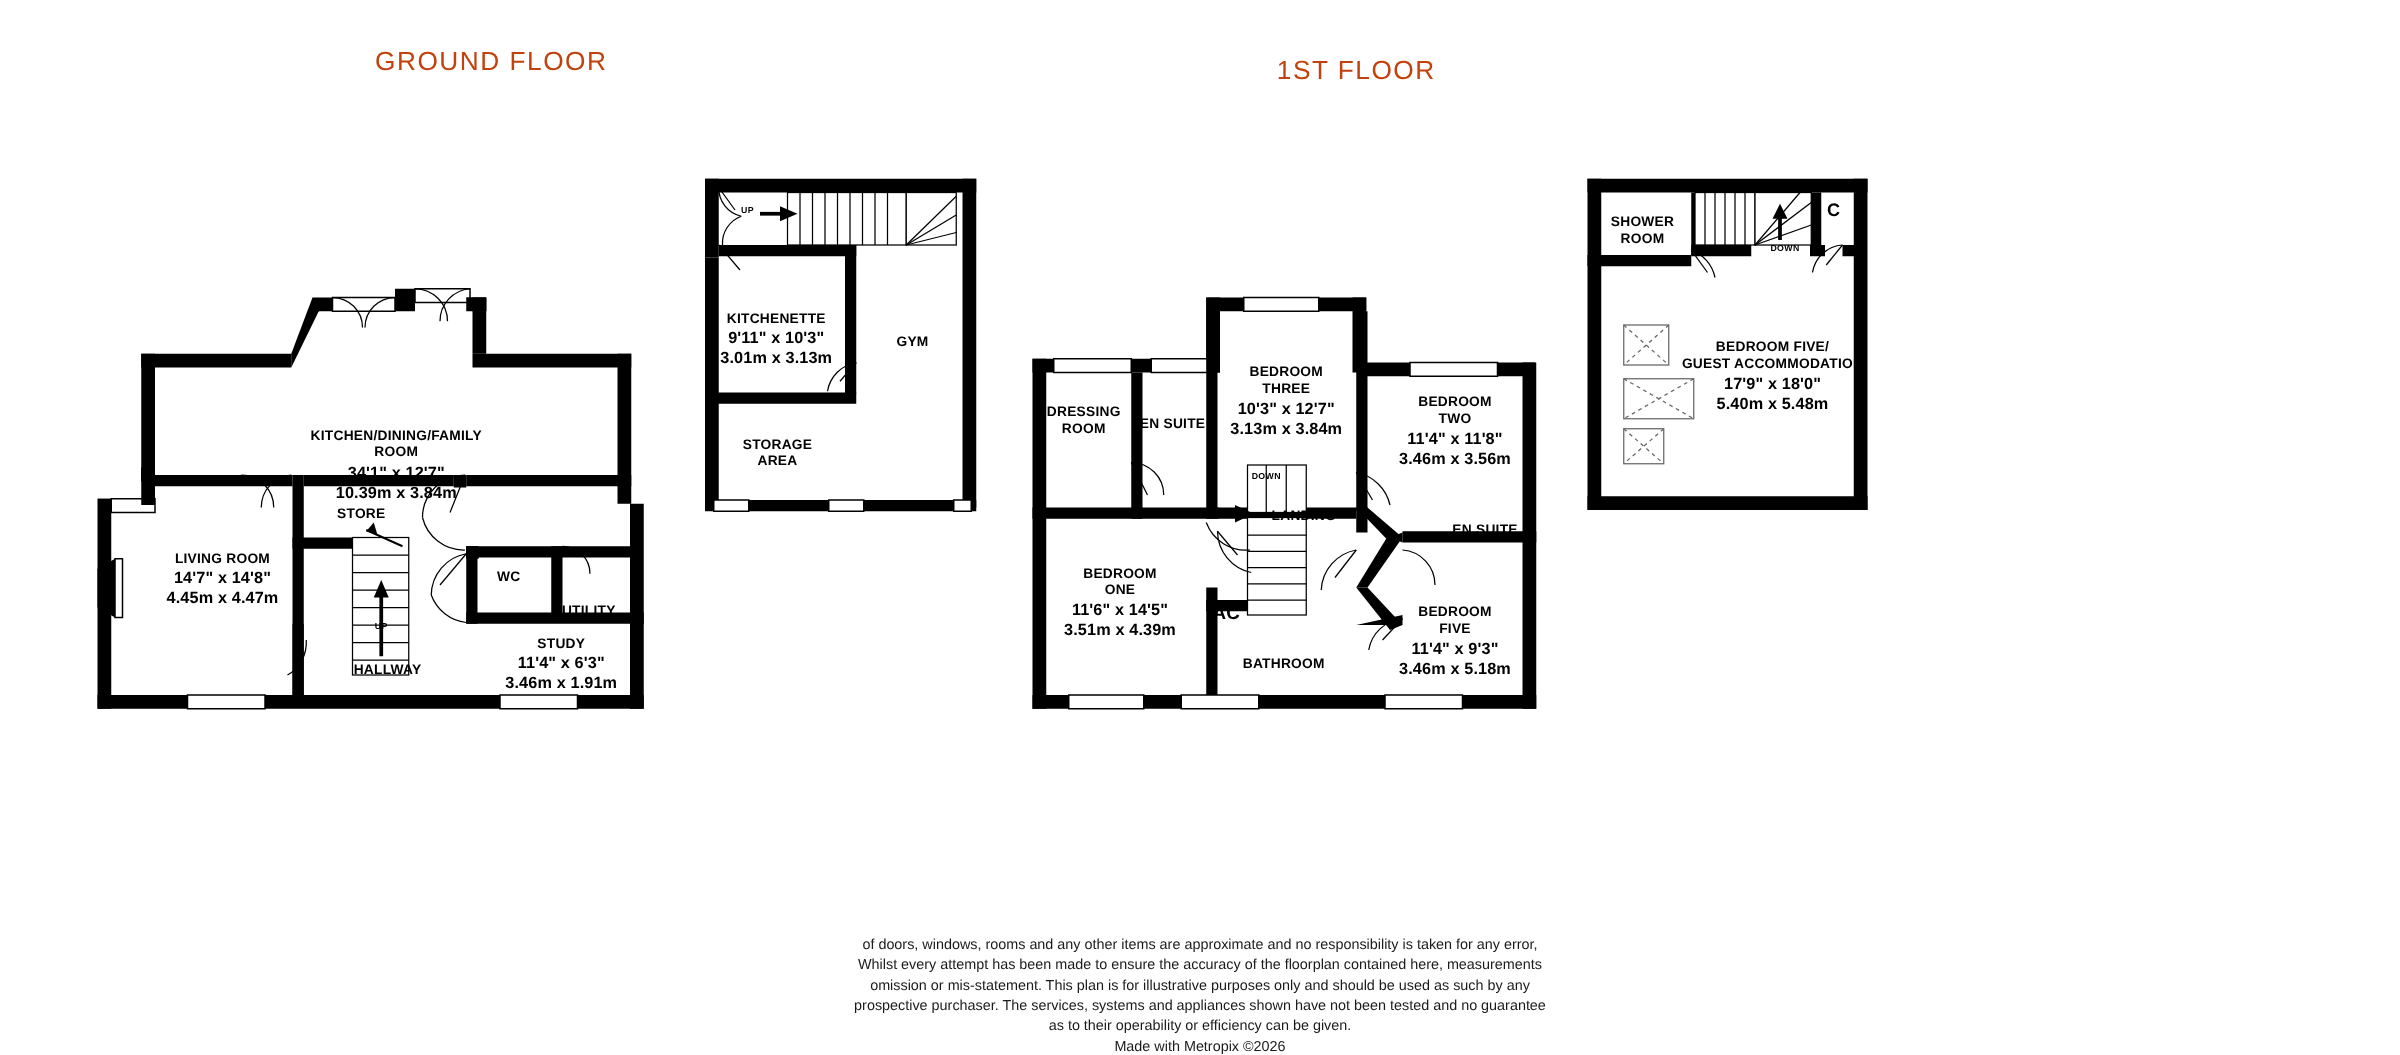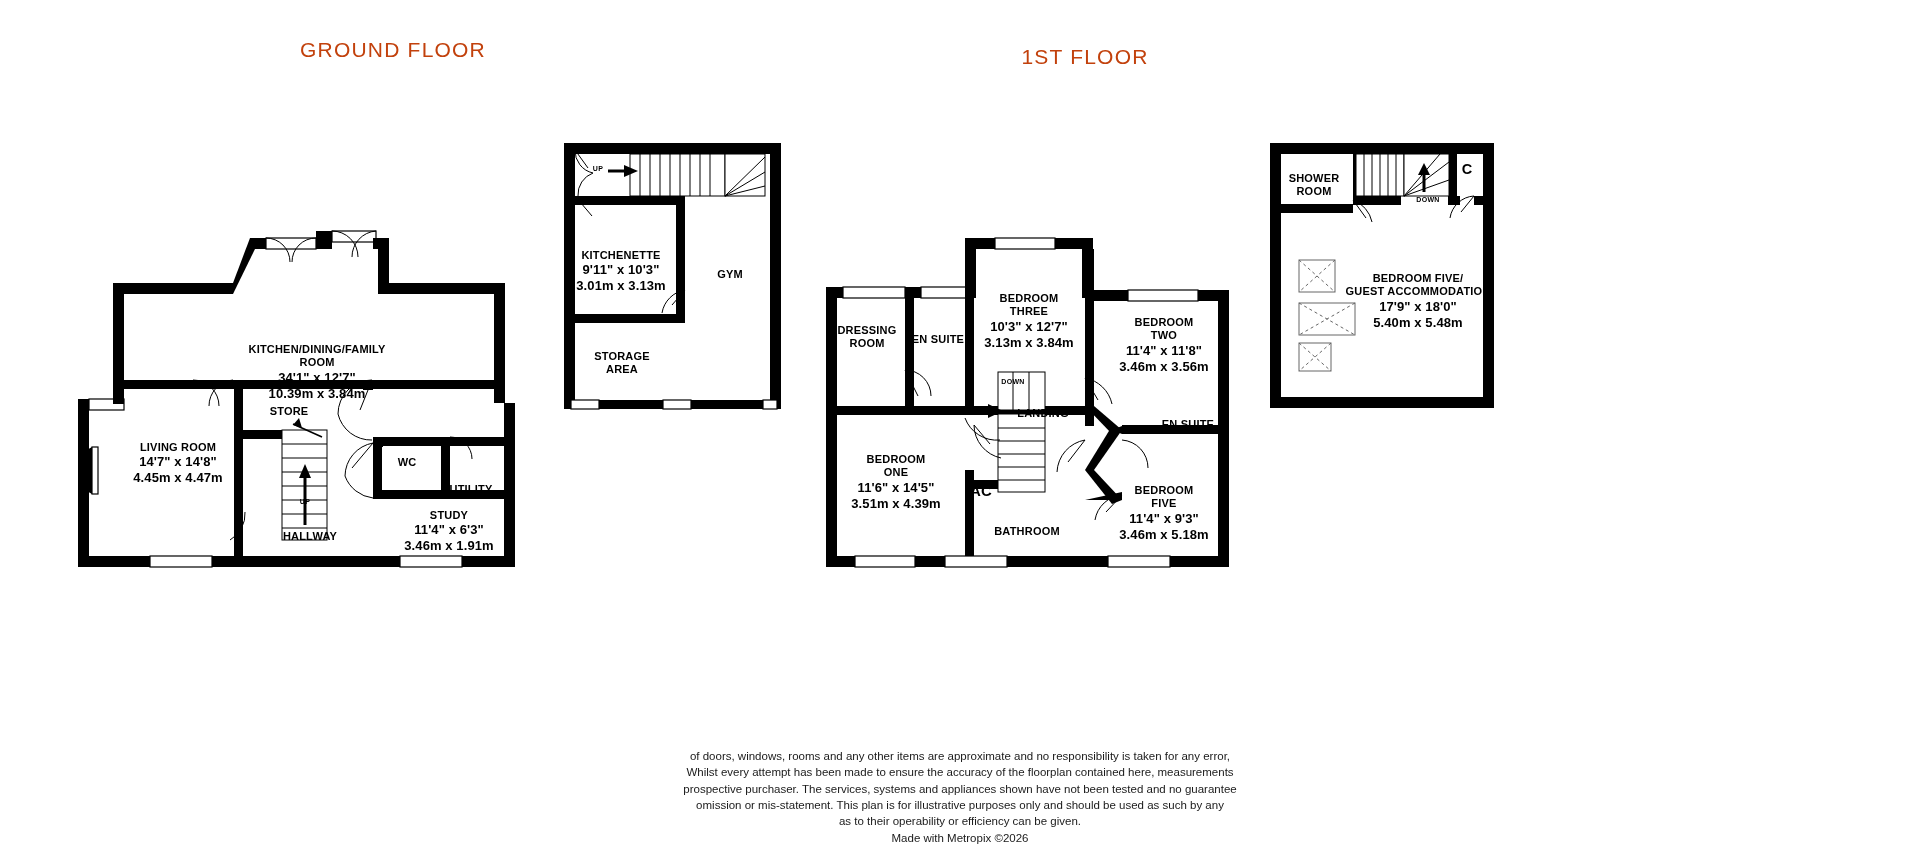--- a/index.html
+++ b/index.html
@@ -436,19 +436,19 @@
     <div class="rl-name">GUEST ACCOMMODATION</div>
     <div class="rl-dim">17'9"  x 18'0"</div>
     <div class="rl-dim">5.40m  x 5.48m</div>
   </div>
 
   <div class="tiny-label" style="left:1428px; top:196px;">DOWN</div>
 
   <div class="disclaimer">
     <div>of doors, windows, rooms and any other items are approximate and no responsibility is taken for any error,</div>
     <div>Whilst every attempt has been made to ensure the accuracy of the floorplan contained here, measurements</div>
+    <div>omission or mis-statement. This plan is for illustrative purposes only and should be used as such by any</div>
     <div>prospective purchaser. The services, systems and appliances shown have not been tested and no guarantee</div>
-    <div>omission or mis-statement. This plan is for illustrative purposes only and should be used as such by any</div>
     <div>as to their operability or efficiency can be given.</div>
     <div>Made with Metropix ©2026</div>
   </div>
 
 </div>
 
 </body></html>

